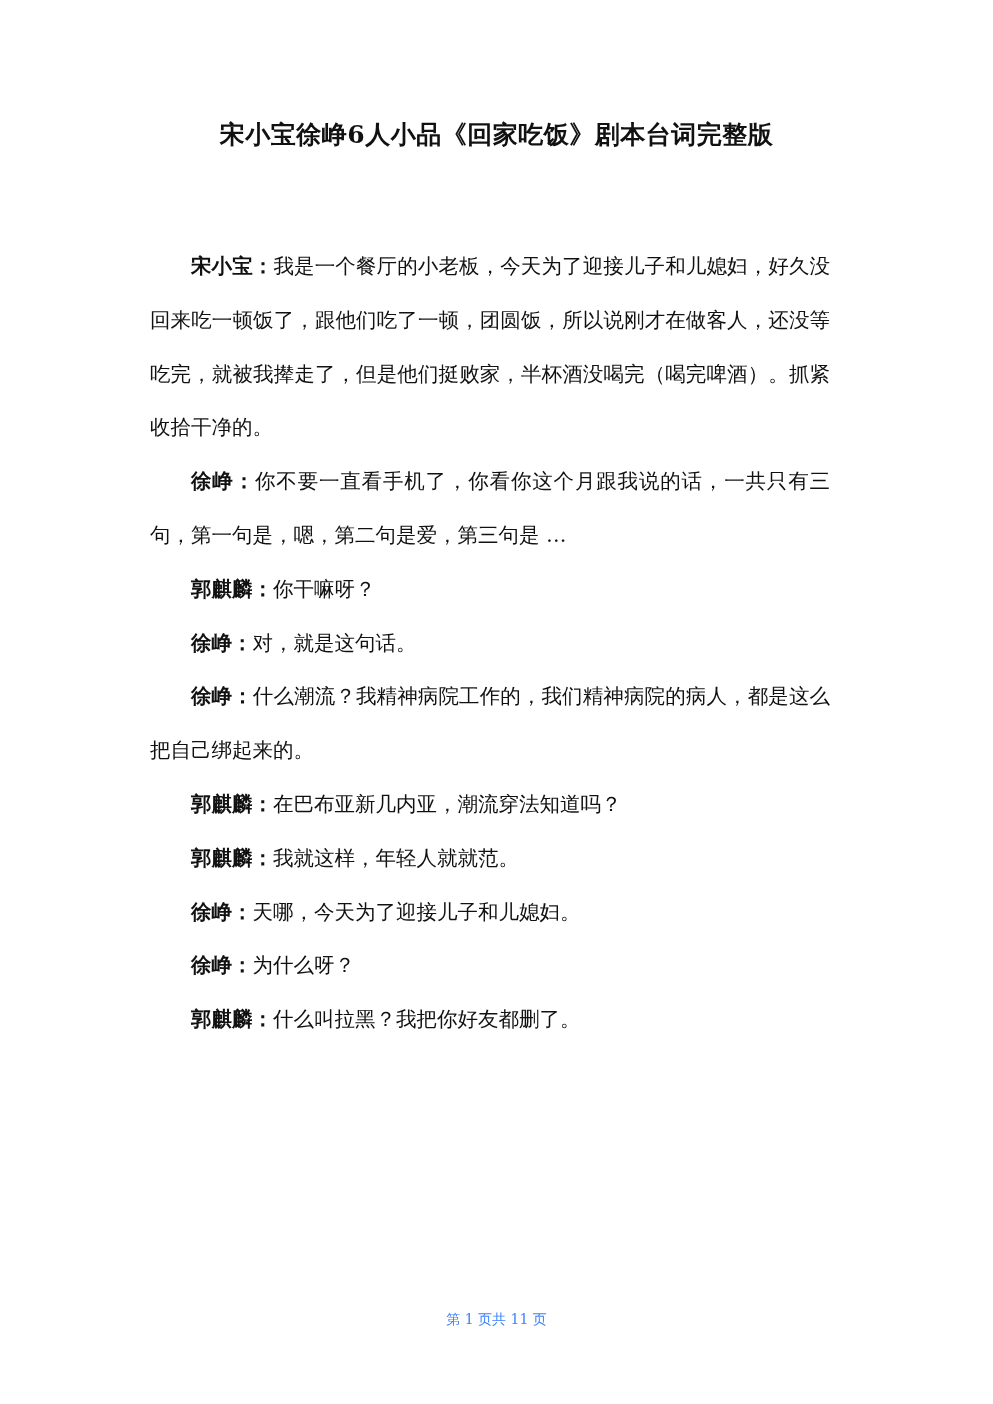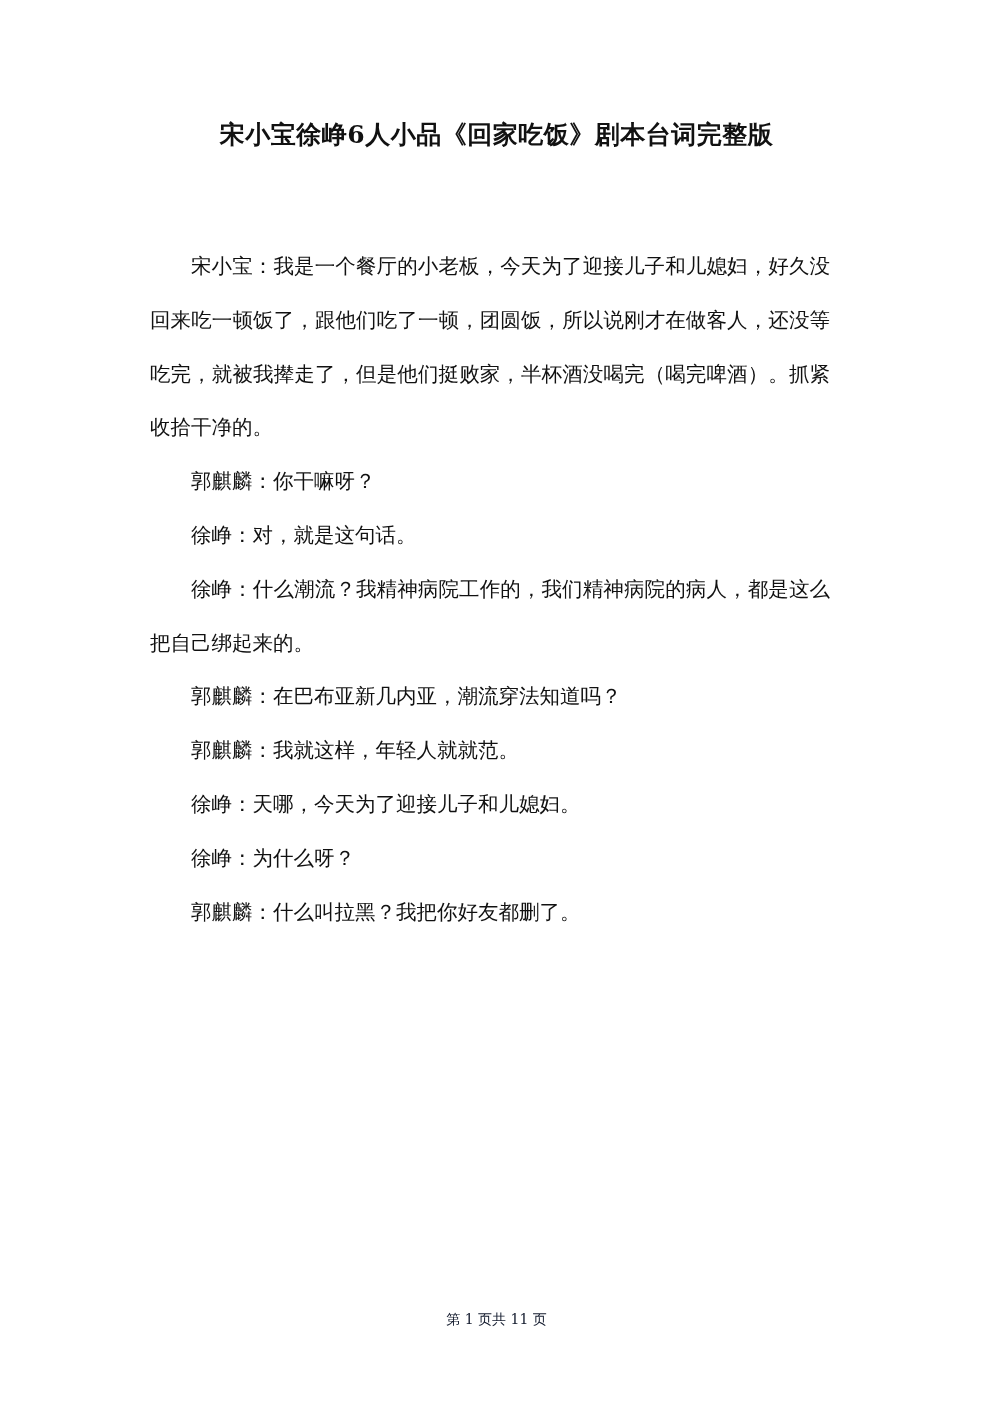--- a/index.html
+++ b/index.html
@@ -3,31 +3,32 @@
   <meta charset="utf-8">
   <style>
     html, body { margin: 0; padding: 0; background: #ffffff; }
     body { width: 993px; height: 1404px; position: relative; overflow: hidden;
            font-family: "DejaVu Serif", "Liberation Serif", serif; color: #111111; }
     .title { position: absolute; top: 118px; left: 0; width: 993px; text-align: center;
              font-size: 25px; font-weight: bold; letter-spacing: 0.5px; }
     .body-text { position: absolute; top: 240px; left: 150px; width: 680px;
                  font-size: 20.5px; line-height: 53.8px; }
     .para { margin: 0; text-indent: 2em; text-align: justify; }
-    .speaker { font-weight: normal; }
+    .speaker { font-weight: bold; }
     .footer { position: absolute; top: 1311px; left: 0; width: 993px; text-align: center;
-              font-size: 14px; color: #0f172a; }
+              font-size: 14px; color: #3b82f6; }
   </style>
 </head>
 <body>
 
 <div class="title">宋小宝徐峥6人小品《回家吃饭》剧本台词完整版</div>
 
 <div class="body-text">
   <p class="para"><span class="speaker">宋小宝：</span><span>我是一个餐厅的小老板，今天为了迎接儿子和儿媳妇，好久没回来吃一顿饭了，跟他们吃了一顿，团圆饭，所以说刚才在做客人，还没等吃完，就被我撵走了，但是他们挺败家，半杯酒没喝完（喝完啤酒）。抓紧收拾干净的。</span></p>
+  <p class="para"><span class="speaker">徐峥：</span><span>你不要一直看手机了，你看你这个月跟我说的话，一共只有三句，第一句是，嗯，第二句是爱，第三句是 …</span></p>
   <p class="para"><span class="speaker">郭麒麟：</span><span>你干嘛呀？</span></p>
   <p class="para"><span class="speaker">徐峥：</span><span>对，就是这句话。</span></p>
   <p class="para"><span class="speaker">徐峥：</span><span>什么潮流？我精神病院工作的，我们精神病院的病人，都是这么把自己绑起来的。</span></p>
   <p class="para"><span class="speaker">郭麒麟：</span><span>在巴布亚新几内亚，潮流穿法知道吗？</span></p>
   <p class="para"><span class="speaker">郭麒麟：</span><span>我就这样，年轻人就就范。</span></p>
   <p class="para"><span class="speaker">徐峥：</span><span>天哪，今天为了迎接儿子和儿媳妇。</span></p>
   <p class="para"><span class="speaker">徐峥：</span><span>为什么呀？</span></p>
   <p class="para"><span class="speaker">郭麒麟：</span><span>什么叫拉黑？我把你好友都删了。</span></p>
 </div>
 

